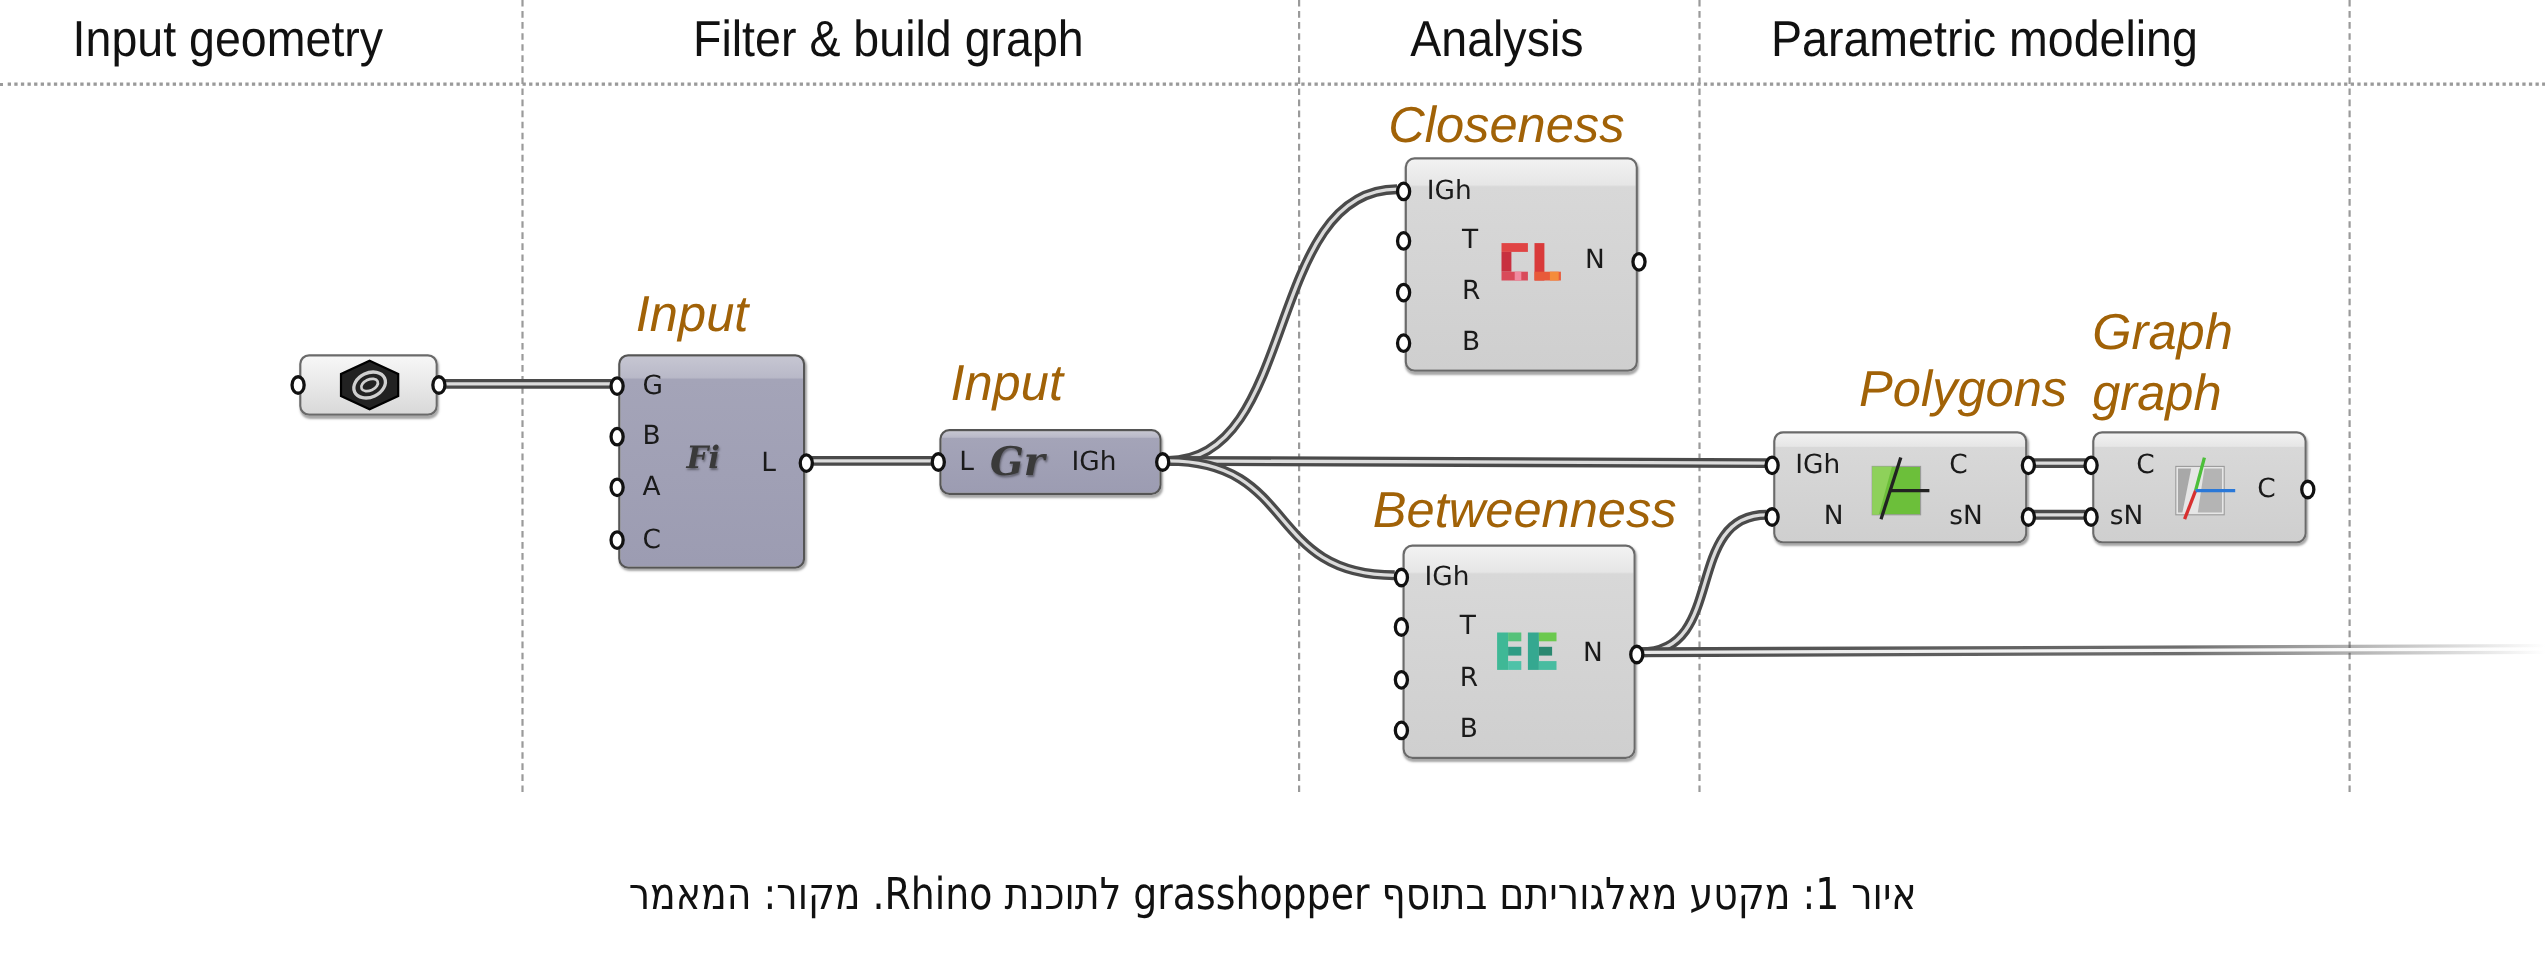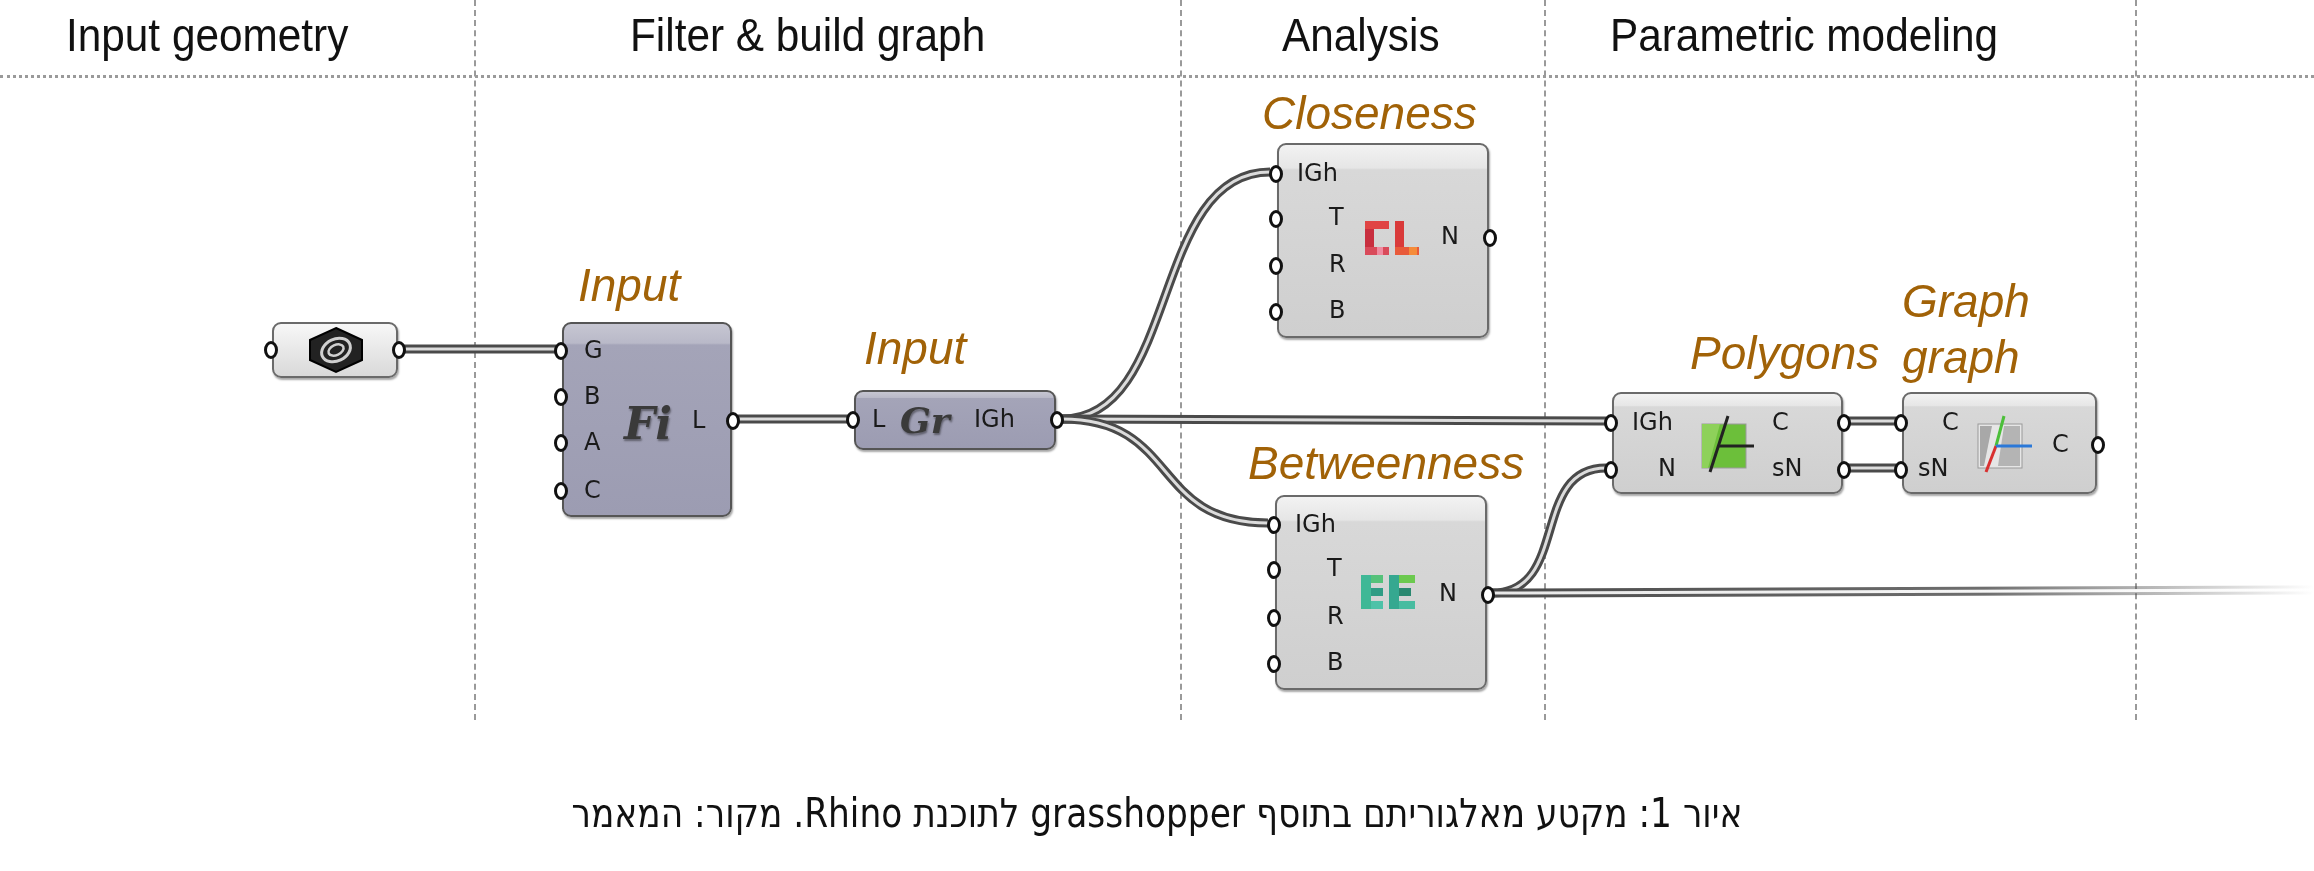--- a/index.html
+++ b/index.html
@@ -106,21 +106,21 @@
   <div class="comp purple" style="left:562px;top:322px;width:170px;height:195px;">
     <div class="grip" style="left:-10px;top:18px;"></div>
     <div class="grip" style="left:-10px;top:64px;"></div>
     <div class="grip" style="left:-10px;top:110px;"></div>
     <div class="grip" style="left:-10px;top:158px;"></div>
     <div class="grip" style="right:-10px;top:88px;"></div>
     <span class="port" style="left:20px;top:14px;">G</span>
     <span class="port" style="left:20px;top:60px;">B</span>
     <span class="port" style="left:20px;top:106px;">A</span>
     <span class="port" style="left:20px;top:154px;">C</span>
-    <span class="icon-glyph" style="left:60px;top:78px;font-size:44px;">Fi</span>
+    <span class="icon-glyph" style="left:60px;top:78px;font-size:28px;">Fi</span>
     <span class="port" style="left:128px;top:84px;">L</span>
   </div>
 
   <div class="label" style="left:864px;top:325px;">Input</div>
   <div class="comp purple" style="left:854px;top:390px;width:202px;height:60px;">
     <div class="grip" style="left:-10px;top:19px;"></div>
     <div class="grip" style="right:-10px;top:19px;"></div>
     <span class="port" style="left:16px;top:15px;">L</span>
     <span class="icon-glyph" style="left:44px;top:10px;font-size:36px;">Gr</span>
     <span class="port" style="left:118px;top:15px;">IGh</span>

